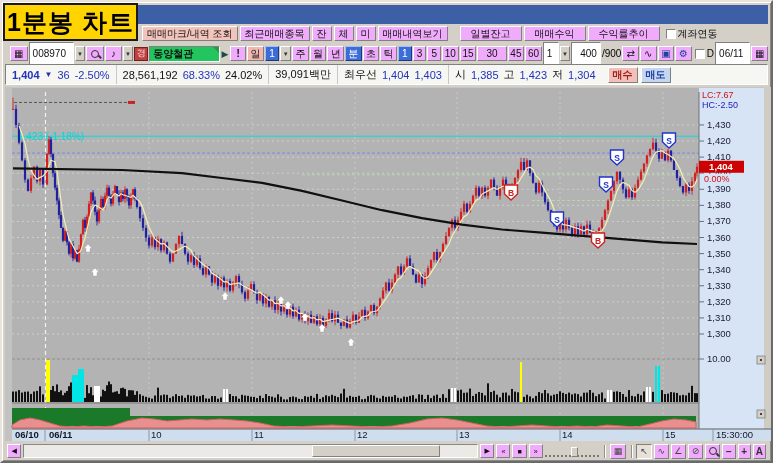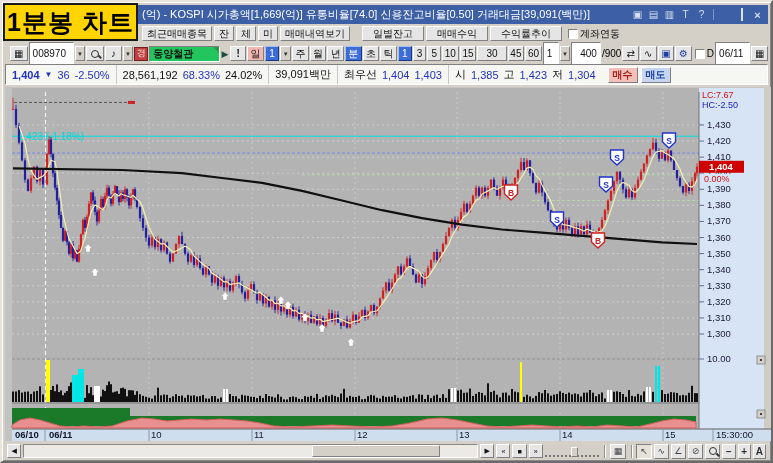--- a/index.html
+++ b/index.html
@@ -14,21 +14,21 @@
   .win-icons{display:flex;align-items:center;gap:3px;padding-right:4px;color:#d8e0f0;font-size:10px;}
   .tbic{width:13px;text-align:center;cursor:default;}
   .tbsep{width:1px;height:11px;background:#7e96c8;margin:0 2px;}
   .minbar{width:8px;height:2px;background:#d8e0f0;margin-top:7px;}
   .maxbox{width:8px;height:7px;border:1px solid #d8e0f0;}
   .closex{font-size:11px;font-weight:bold;}
   
   .row2{position:absolute;left:3px;top:22px;right:3px;height:19px;display:flex;align-items:center;gap:2px;padding-left:137px;font-size:10px;}
   .row3{position:absolute;left:3px;top:41px;right:3px;height:21px;display:flex;align-items:center;gap:1px;padding-left:5px;font-size:10px;}
   .w95btn{display:inline-flex;align-items:center;justify-content:center;height:15px;padding:0 4px;
-    background:#e5e5e5;border:1px solid #808080;border-top-color:#fff;border-left-color:#fff;
+    background:#f0abfc;border:1px solid #808080;border-top-color:#fff;border-left-color:#fff;
     font-size:10px;color:#111;white-space:nowrap;cursor:default;}
   .row2 .w95btn{height:15px;}
   .bigbtn{height:16px;padding:0 10px;}
   .pinkbtn{background:#f2c4bc;}
   .salmon{background:#f0b8b0;}
   .bluesel{background:#3c6cd8;color:#fff;border-top-color:#a8c0f0;border-left-color:#a8c0f0;border-bottom-color:#1a3a80;border-right-color:#1a3a80;}
   .sunkbox{display:inline-flex;align-items:center;height:23px;padding:0 3px;background:#fff;
     border:1px solid #fff;border-top-color:#808080;border-left-color:#808080;font-size:10px;color:#111;}
   .combo-arrow{width:11px;height:15px;display:inline-flex;align-items:center;justify-content:center;
     background:#d4d0c8;border:1px solid #808080;border-top-color:#fff;border-left-color:#fff;font-size:6px;color:#333;}
@@ -67,35 +67,35 @@
   
   .sticker{position:absolute;left:1px;top:1px;width:135px;height:38px;background:#ffd400;border:2px solid #1a1a1a;
     display:flex;align-items:center;justify-content:center;font-size:25px;font-weight:bold;color:#000;z-index:50;letter-spacing:1px;}
 </style>
 </head>
 <body>
 
 <div class="window">
 
   <div class="titlebar">
-    <span class="title-text">(억) - KOSPI 시가총액[1,669(억)] 유통비율[74.0] 신용잔고비율[0.50] 거래대금[39,091(백만)]</span>
     <div class="win-icons">
       <span class="tbic">▣</span>
       <span class="tbic">▤</span>
       <span class="tbic">▥</span>
       <span class="tbic">T</span>
       <span class="tbic">?</span>
       <span class="tbsep"></span>
       <span class="tbic"><span class="minbar"></span></span>
       <span class="tbic"><span class="maxbox"></span></span>
       <span class="tbic closex">×</span>
     </div>
   </div>
 
   <div class="row2">
+    <span class="w95btn pinkbtn">매매마크/내역 조회</span>
     <span class="w95btn">최근매매종목</span>
     <span class="w95btn">잔</span>
     <span class="w95btn">체</span>
     <span class="w95btn">미</span>
     <span class="w95btn">매매내역보기</span>
     <span style="width:8px"></span>
     <span class="w95btn bigbtn">일별잔고</span>
     <span class="w95btn bigbtn">매매수익</span>
     <span class="w95btn bigbtn">수익률추이</span>
     <span style="display:inline-flex;align-items:center;margin-left:4px;">

